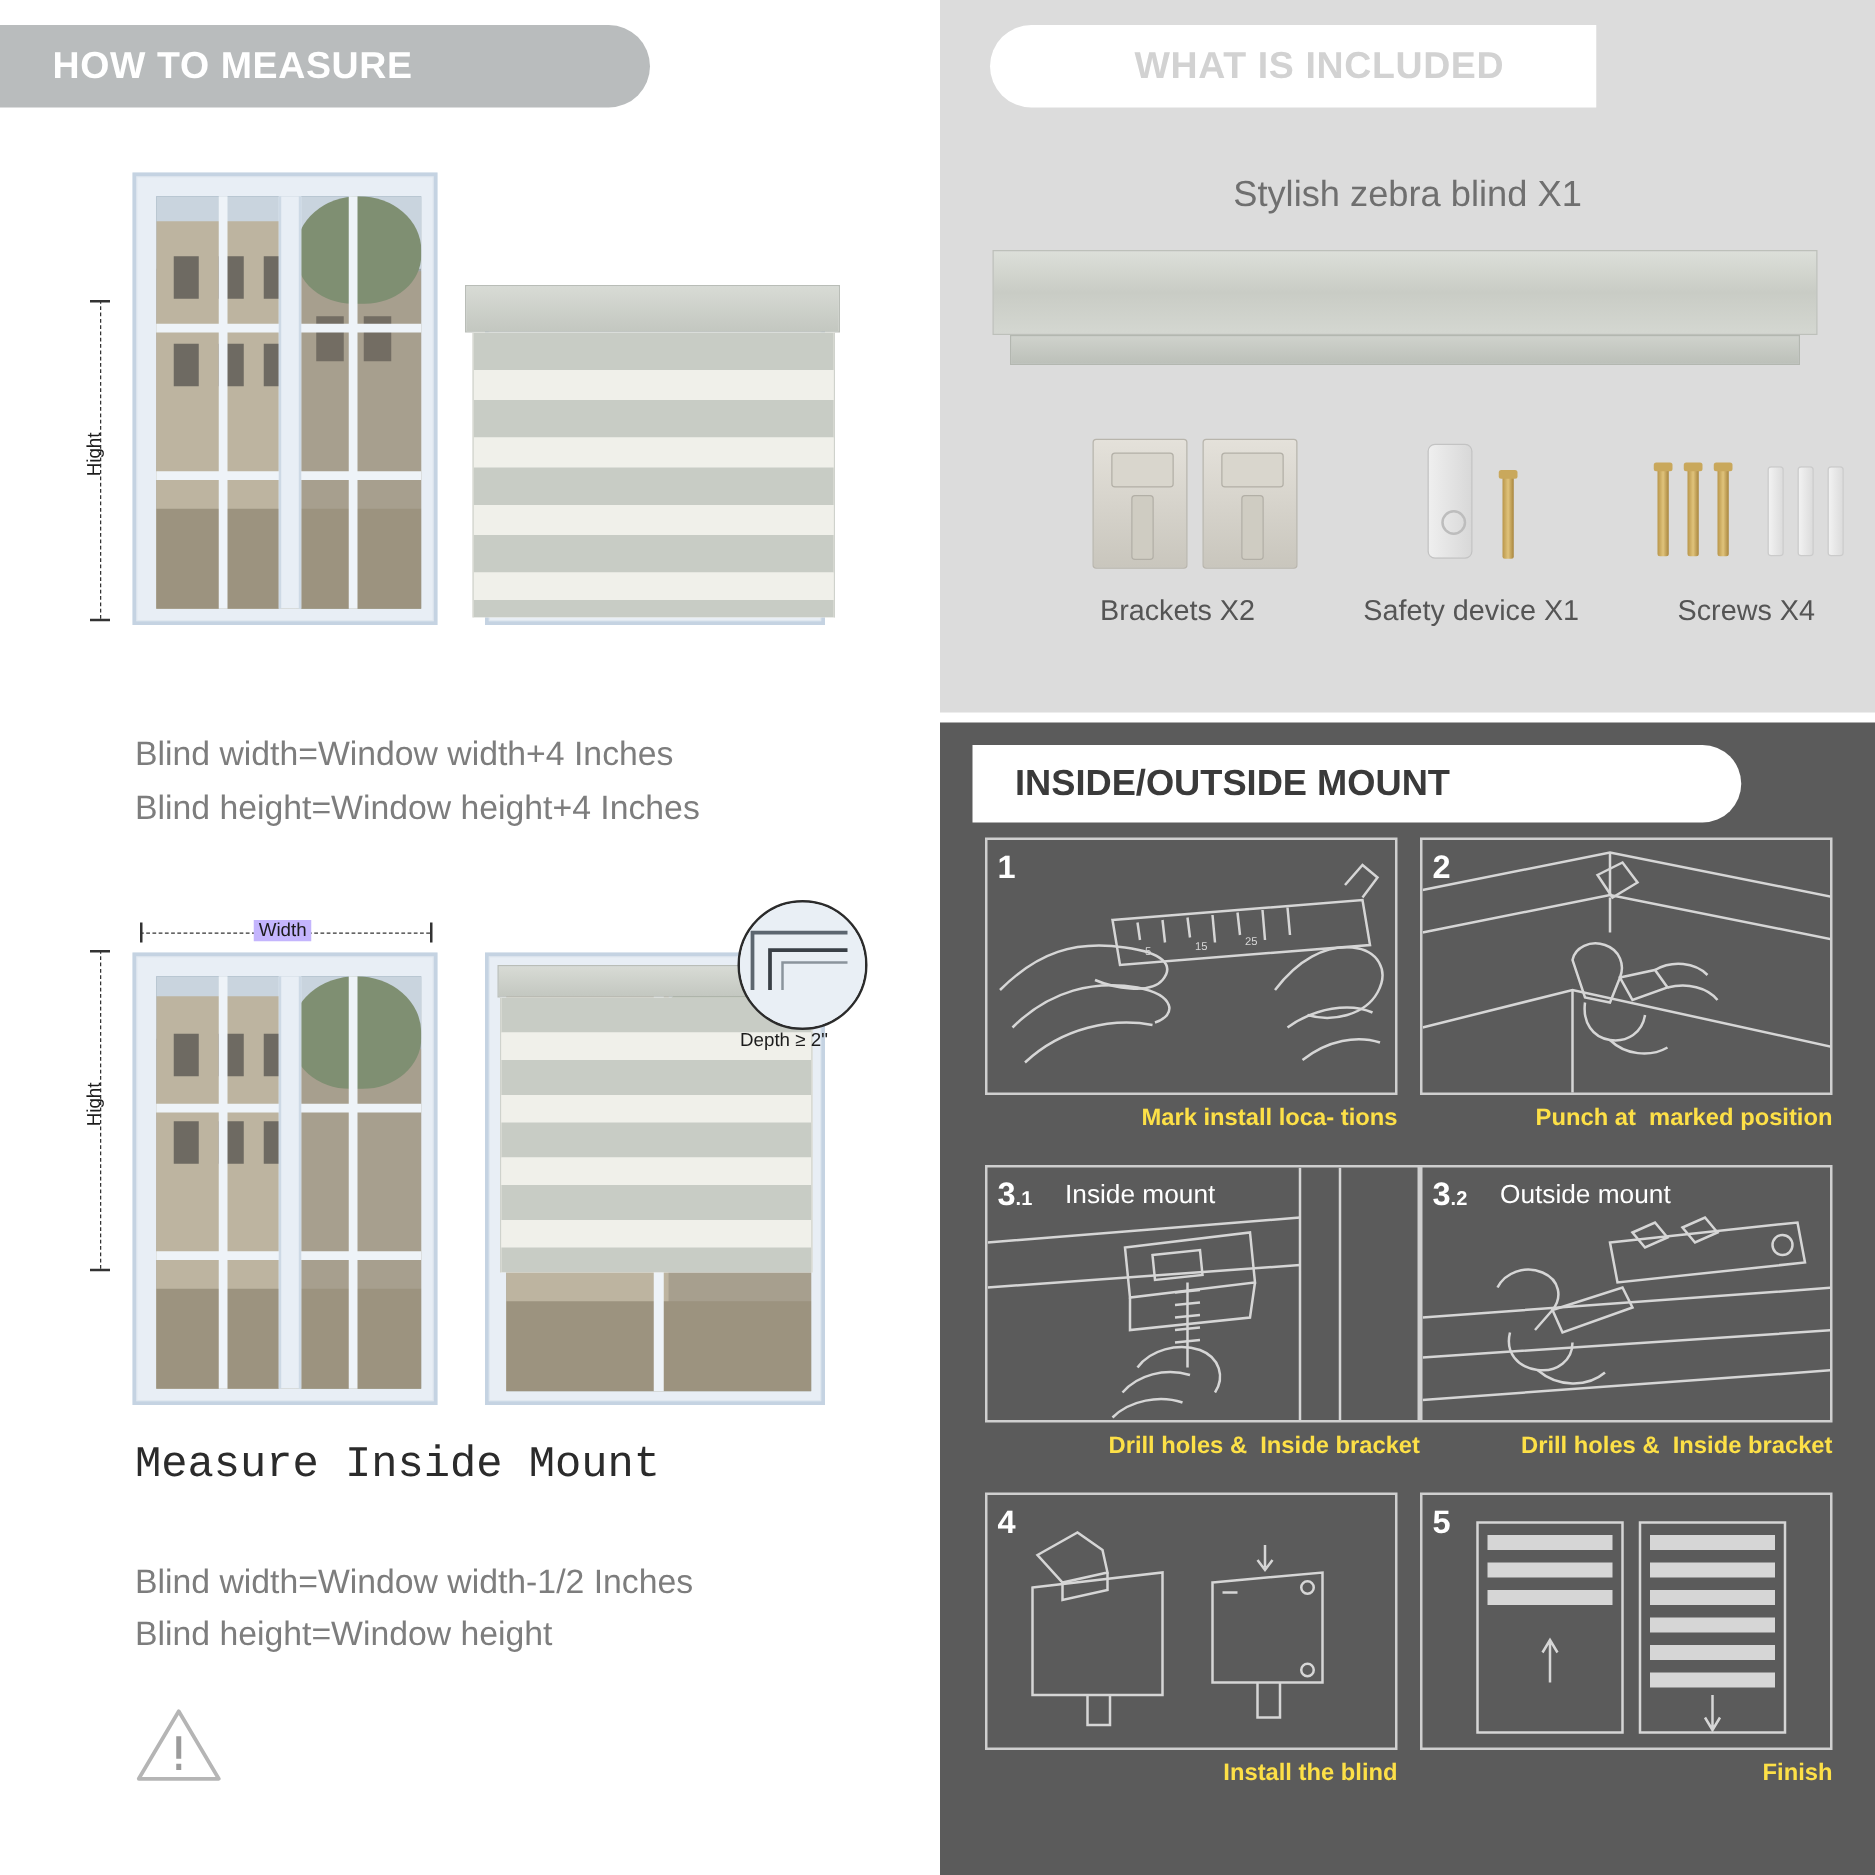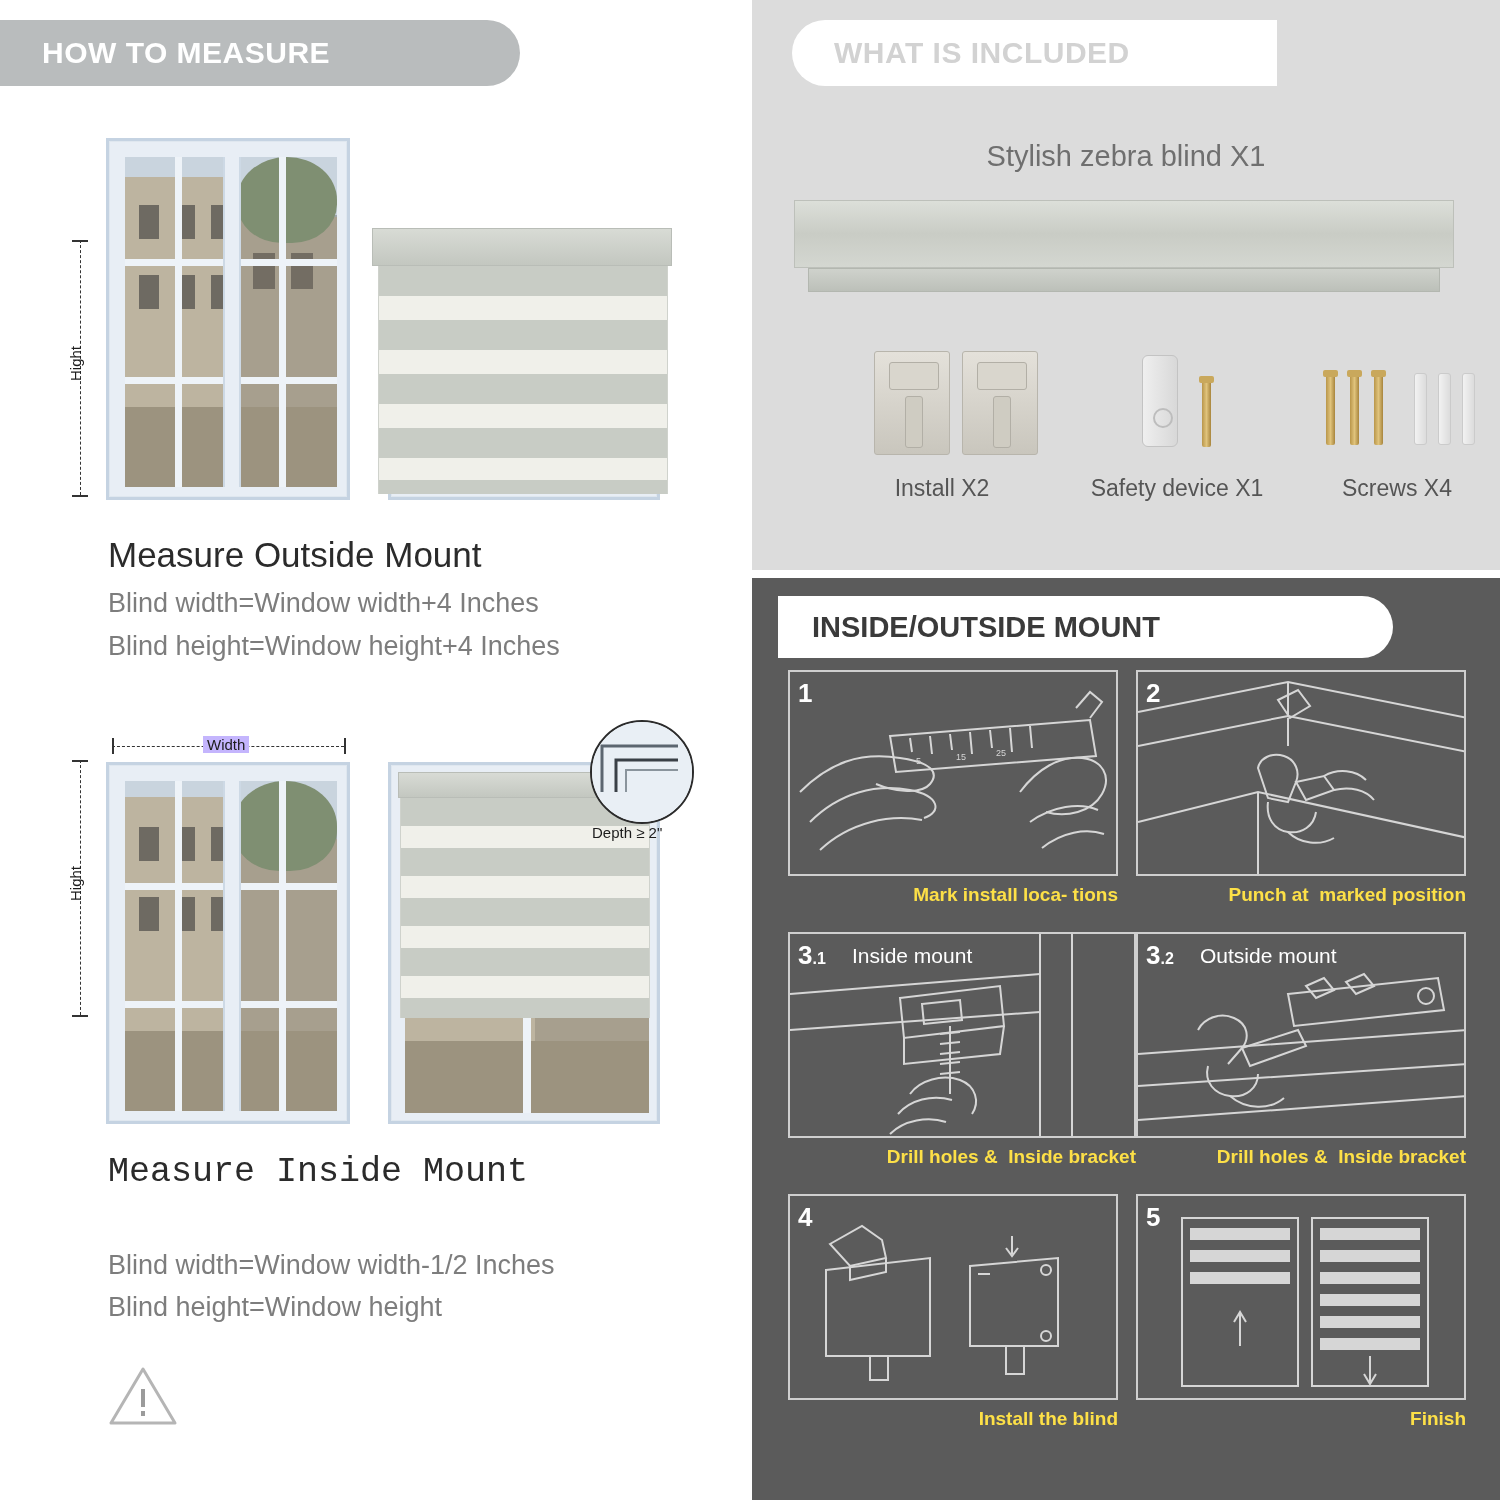--- a/index.html
+++ b/index.html
@@ -219,20 +219,21 @@
     background: #ffffff;
     border-radius: 36px 0 0 36px;
     display: flex;
     align-items: center;
     padding-left: 42px;
     box-sizing: border-box;
     color: #d2d2d2;
     font-size: 30px;
     font-weight: bold;
     letter-spacing: 0.5px;
+    justify-content: center;
   }
   .included-title {
     position: absolute;
     left: 0; right: 0;
     top: 140px;
     text-align: center;
     font-size: 29px;
     color: #6f6f6f;
   }
   .blind-product {
@@ -485,21 +486,20 @@
           <div class="stripe stripe-light" style="top:84px;height:24px;"></div>
           <div class="stripe stripe-dark" style="top:108px;height:30px;"></div>
           <div class="stripe stripe-light" style="top:138px;height:24px;"></div>
           <div class="stripe stripe-dark" style="top:162px;height:30px;"></div>
           <div class="stripe stripe-light" style="top:192px;height:22px;"></div>
           <div class="stripe stripe-dark" style="top:214px;height:14px;"></div>
         </div>
       </div>
     </div>
 
-    <div class="heading" data-bind="left.outside.heading" style="left:108px;top:535px;">Measure Outside Mount</div>
     <div class="body-line" data-bind="left.outside.line1" style="left:108px;top:588px;">Blind width=Window width+4 Inches</div>
     <div class="body-line" data-bind="left.outside.line2" style="left:108px;top:631px;">Blind height=Window height+4 Inches</div>
 
     <div class="illus" style="left:0;top:720px;width:740px;height:420px;">
 
       <div class="dim-line-h" style="left:112px;top:26px;width:232px;"></div>
       <div class="dim-cap-h" style="left:112px;top:18px;"></div>
       <div class="dim-cap-h" style="left:344px;top:18px;"></div>
       <div class="dim-label" data-bind="left.inside.dim_width" style="left:203px;top:16px;">Width</div>
 
@@ -593,21 +593,21 @@
       <div class="bp-bottom"></div>
     </div>
 
     <div class="parts-row">
 
       <div class="part" style="left:60px;top:0;width:260px;">
         <div class="part-art">
           <div class="bracket" style="left:62px;top:6px;"></div>
           <div class="bracket" style="left:150px;top:6px;"></div>
         </div>
-        <div class="part-caption" data-bind="included.parts.0.caption">Install X2</div>
+        <div class="part-caption" data-bind="included.parts.0.caption">Brackets X2</div>
       </div>
 
       <div class="part" style="left:290px;top:0;width:270px;">
         <div class="part-art">
           <div class="safety" style="left:100px;top:10px;"></div>
           <div class="screw" style="left:160px;top:36px;height:66px;">
             <div class="screw-head"></div>
           </div>
         </div>
         <div class="part-caption" data-bind="included.parts.1.caption">Safety device X1</div>

